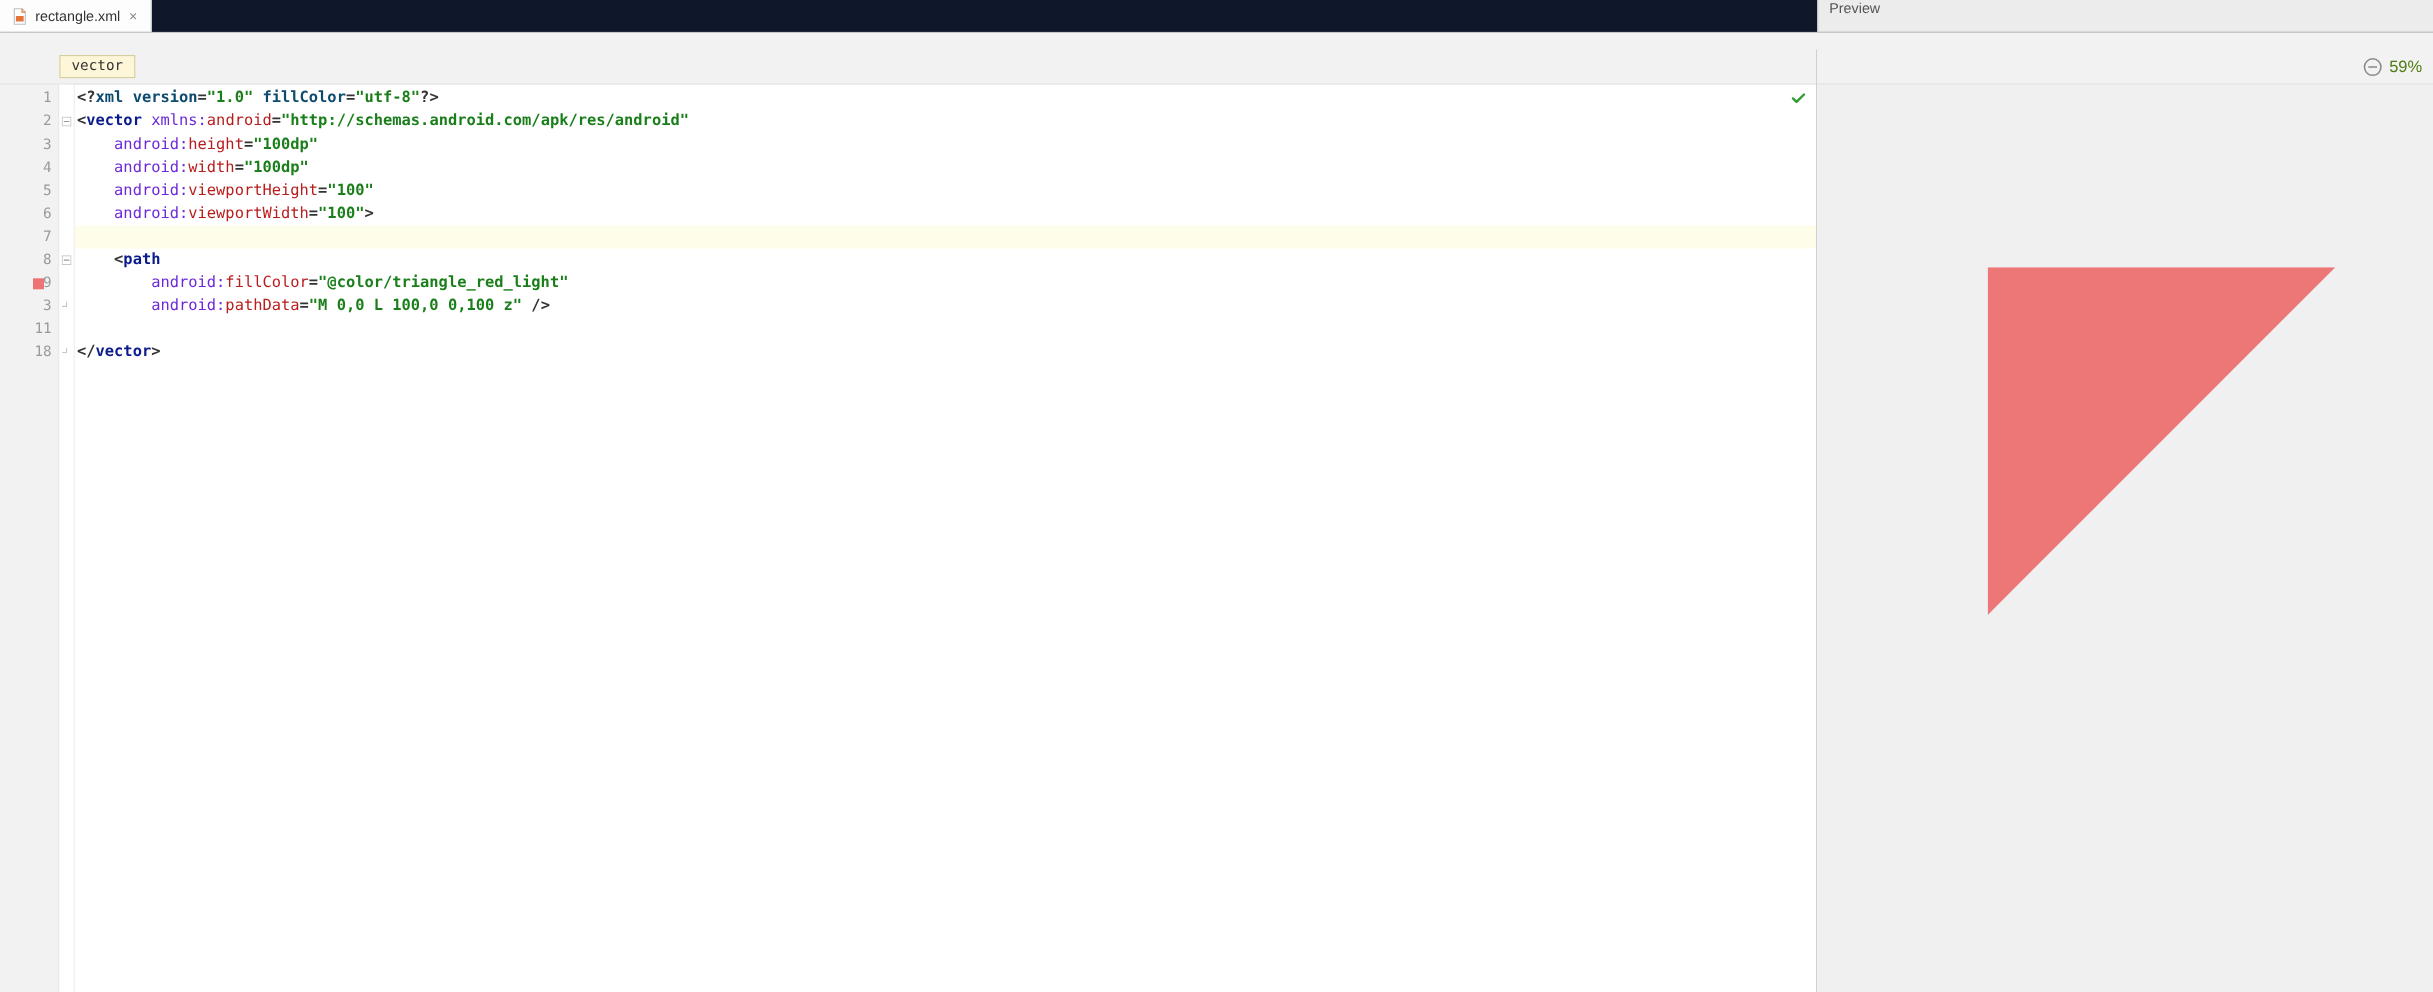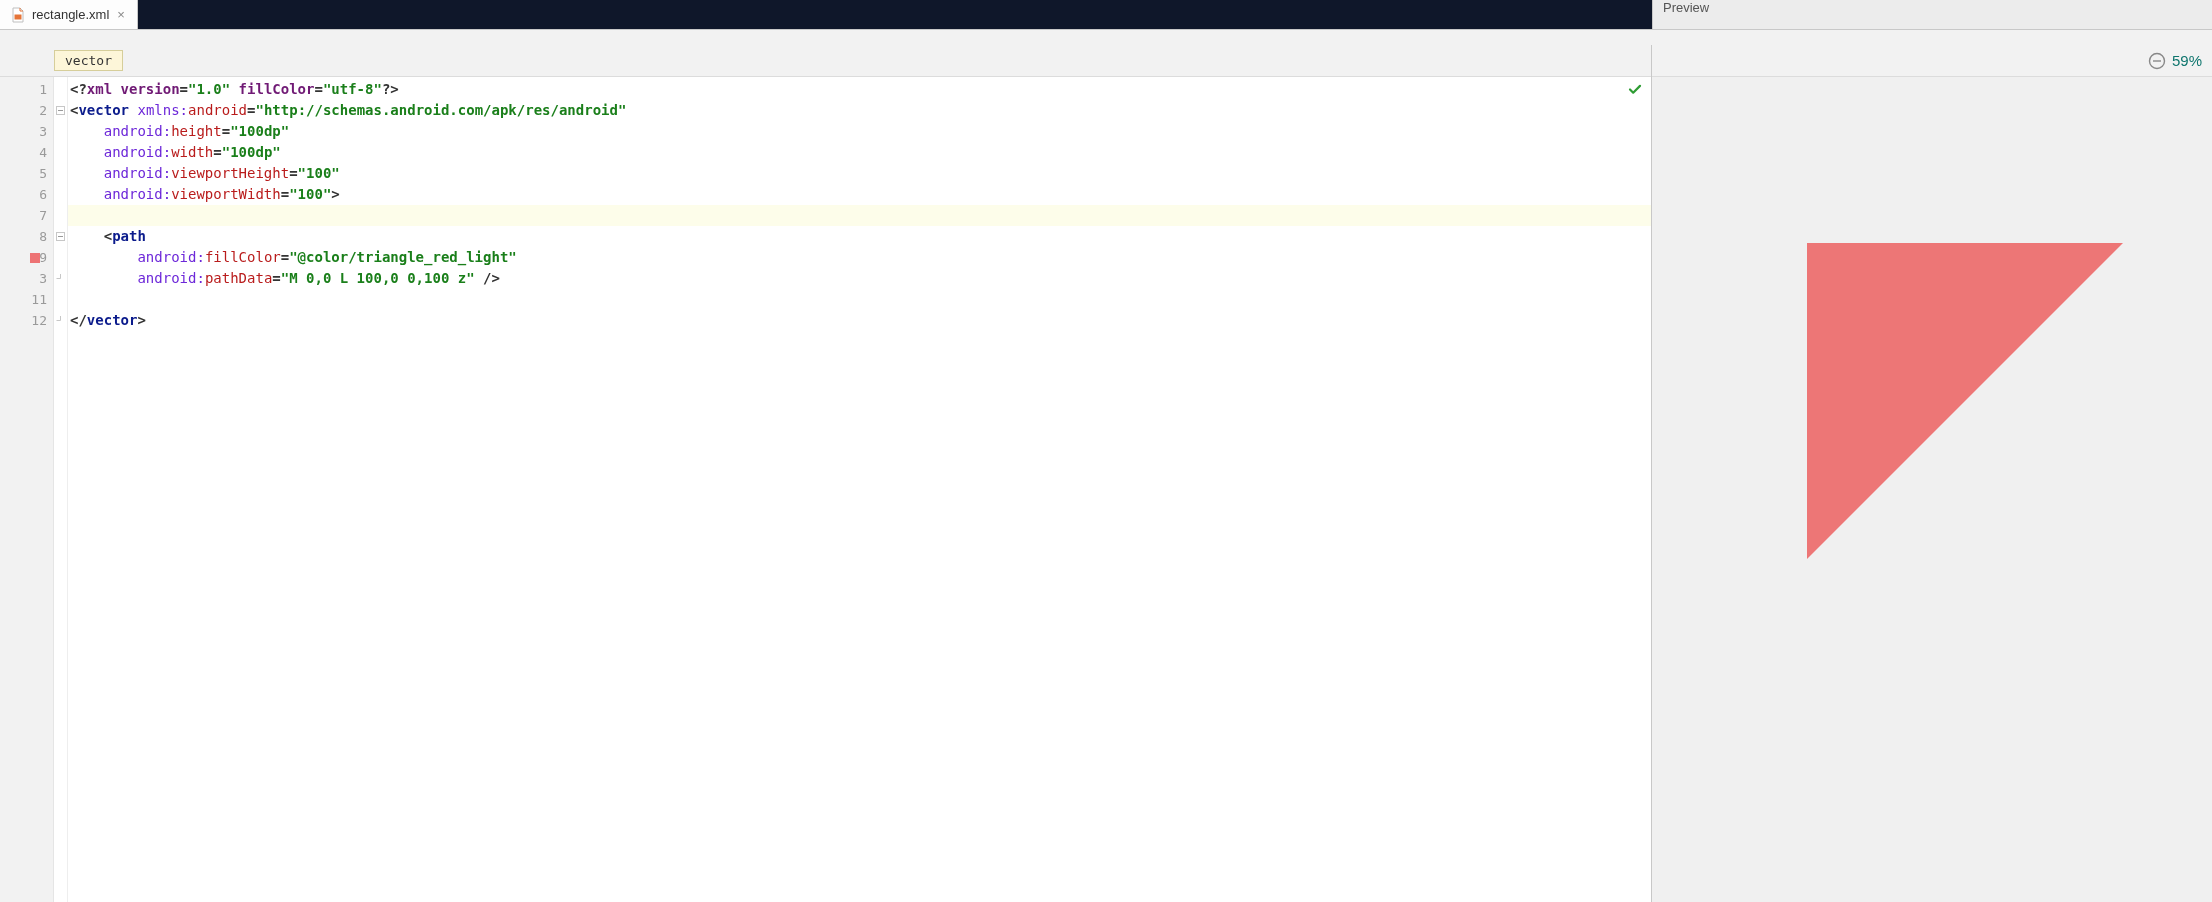--- a/index.html
+++ b/index.html
@@ -27,35 +27,35 @@
   .gutter-marker { position: absolute; left: 30px; width: 10px; height: 10px; background: #ed7374; }
 
   .fold-col { flex: 0 0 14px; background: #ffffff; border-right: 1px solid #eeeeee; padding-top: 2px; }
   .fold-row { height: 21px; display: flex; align-items: center; justify-content: center; color: #bcbcbc; font-size: 11px; }
   .fold-row svg { width: 9px; height: 9px; display:block; }
 
   .code-col { flex: 1 1 auto; position: relative; padding-top: 2px; overflow: hidden; }
   .code-line { height: 21px; display: flex; align-items: center; white-space: pre; font-size: 14px; line-height: 21px; padding-left: 2px; font-weight: 600; }
   .code-line.current { background: #fdfdea; }
   .tok-punct { color: #333; }
-  .tok-pi    { color: #701a75; }
+  .tok-pi    { color: #0c4a6e; }
   .tok-tag   { color: #0b1b8c; font-weight: 700; }
   .tok-ns    { color: #6d28d9; font-weight: 400; }
   .tok-attr  { color: #b91c1c; font-weight: 400; }
   .tok-str   { color: #1a7f1a; font-weight: 700; }
   .tok-eq    { color: #333; }
 
   .inspection-icon { position: absolute; top: 4px; right: 8px; color: #2e9c33; }
   .inspection-icon svg { width: 16px; height: 16px; display:block; }
 
   
   .preview-pane { flex: 0 0 560px; display: flex; flex-direction: column; background: #f0f0f0; }
   .preview-toolbar { height: 32px; display: flex; align-items: center; justify-content: flex-end; gap: 6px; padding: 0 10px; border-bottom: 1px solid #dcdcdc; background: #f2f2f2; font-family: "Segoe UI","Helvetica Neue",sans-serif; color: #333; }
   .zoom-icon svg { width: 18px; height: 18px; display:block; color: #777; }
-  .zoom-text { font-size: 15px; color: #0f766e; }
+  .zoom-text { font-size: 15px; color: #4d7c0f; }
   .preview-canvas { flex: 1 1 auto; position: relative; background: #f0f0f0; }
   .preview-shape { position: absolute; }
   .preview-shape svg { display:block; }
 </style>
 </head>
 <body>
 
 <div class="root">
 
   <div class="tabbar">
@@ -88,21 +88,21 @@
             <div class="gutter-row">2</div>
             <div class="gutter-row">3</div>
             <div class="gutter-row">4</div>
             <div class="gutter-row">5</div>
             <div class="gutter-row">6</div>
             <div class="gutter-row">7</div>
             <div class="gutter-row">8</div>
             <div class="gutter-row" style="justify-content: flex-end;">9<span class="gutter-marker"></span></div>
             <div class="gutter-row">3</div>
             <div class="gutter-row">11</div>
-            <div class="gutter-row">12</div>
+            <div class="gutter-row">18</div>
           </div>
         <div class="fold-col" id="foldcol">
             <div class="fold-row"></div>
             <div class="fold-row">
               <svg viewBox="0 0 9 9">
                 <rect x="0.5" y="0.5" width="8" height="8" fill="#fff" stroke="#c7c7c7"></rect>
                 <line x1="2" y1="4.5" x2="7" y2="4.5" stroke="#9a9a9a"></line>
               </svg>
             </div>
             <div class="fold-row"></div>

